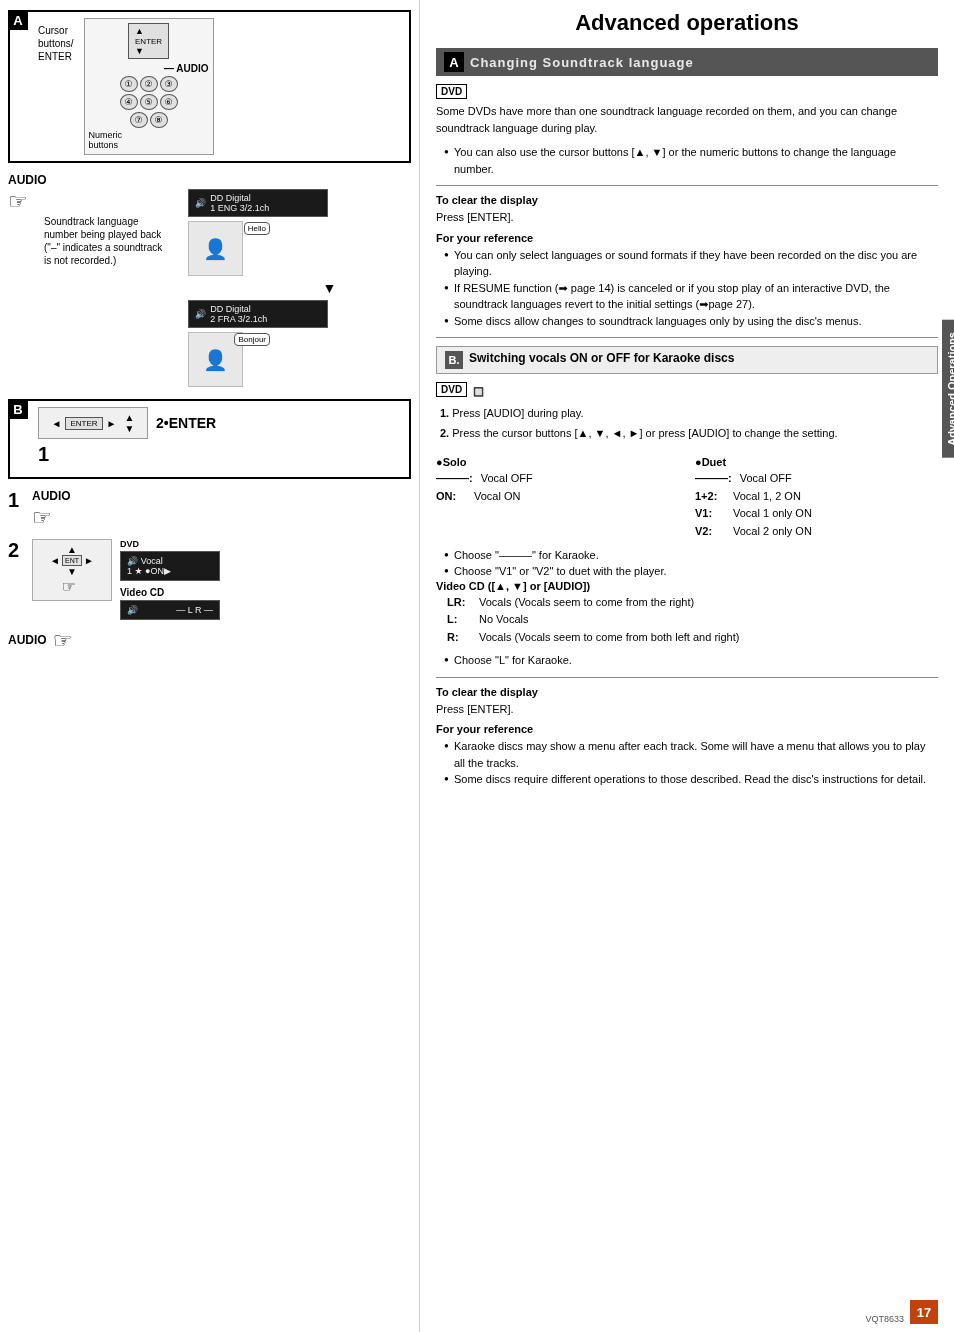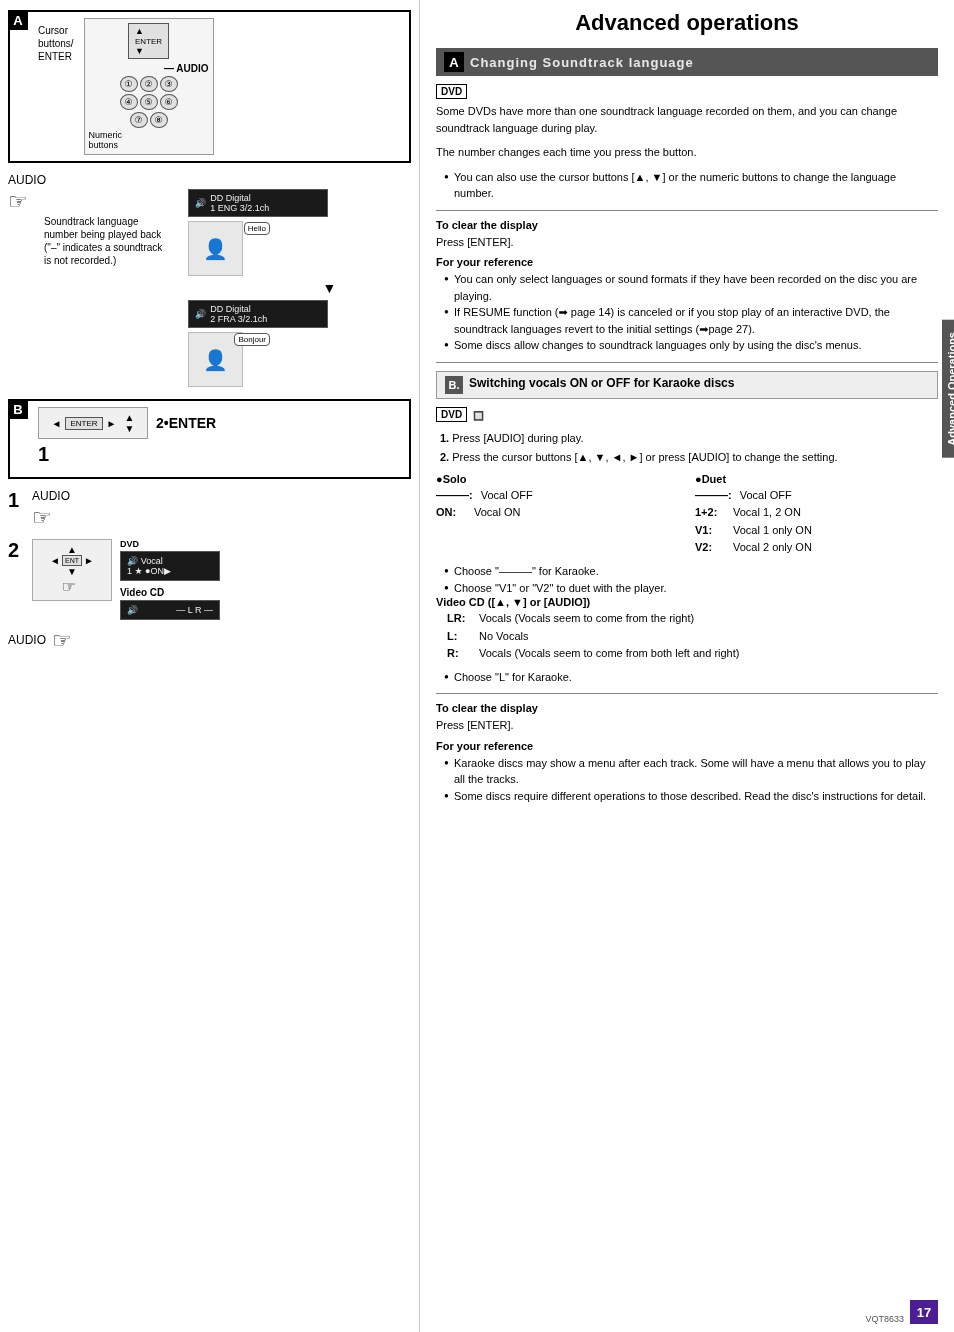--- a/index.html
+++ b/index.html
@@ -86,21 +86,21 @@
       text-align: center;
       font-size: 9px;
       width: 18px;
       height: 16px;
       display: flex;
       align-items: center;
       justify-content: center;
       border-radius: 50%;
     }
     .audio-title {
-      font-weight: normal;
+      font-weight: bold;
       font-size: 12px;
       margin-bottom: 2px;
     }
     .hand-icon {
       font-size: 22px;
       margin-right: 6px;
     }
     .soundtrack-info {
       font-size: 10px;
       line-height: 1.4;
@@ -333,20 +333,21 @@
     .karaoke-table-header {
       font-weight: bold;
       margin-bottom: 4px;
     }
     .karaoke-cols {
       display: flex;
       gap: 16px;
     }
     .karaoke-col {
       flex: 1;
+      margin-top: 8px;
     }
     .karaoke-col-title {
       font-weight: bold;
       margin-bottom: 2px;
     }
     .karaoke-row {
       display: flex;
       gap: 8px;
       line-height: 1.6;
     }
@@ -388,21 +389,21 @@
       font-weight: bold;
       padding: 12px 4px;
       width: 20px;
     }
 
     
     .page-number {
       position: absolute;
       bottom: 8px;
       right: 16px;
-      background: #4c1d95;
+      background: #c2410c;
       color: #fff;
       font-weight: bold;
       font-size: 13px;
       width: 28px;
       height: 24px;
       display: flex;
       align-items: center;
       justify-content: center;
     }
     .model-number {
@@ -600,21 +601,20 @@
 
   
   <div class="dvd-badge">DVD</div>
 
   
   <p class="section-text">Some DVDs have more than one soundtrack language recorded on them, and you can change soundtrack language during play.</p>
 
   
 
   
-  <p class="section-text">The number changes each time you press the button.</p>
 
   
   <ul class="bullet-text">
     <li>You can also use the cursor buttons [▲, ▼] or the numeric buttons to change the language number.</li>
   </ul>
 
   <hr class="divider">
 
   
   <div class="sub-heading">To clear the display</div>

